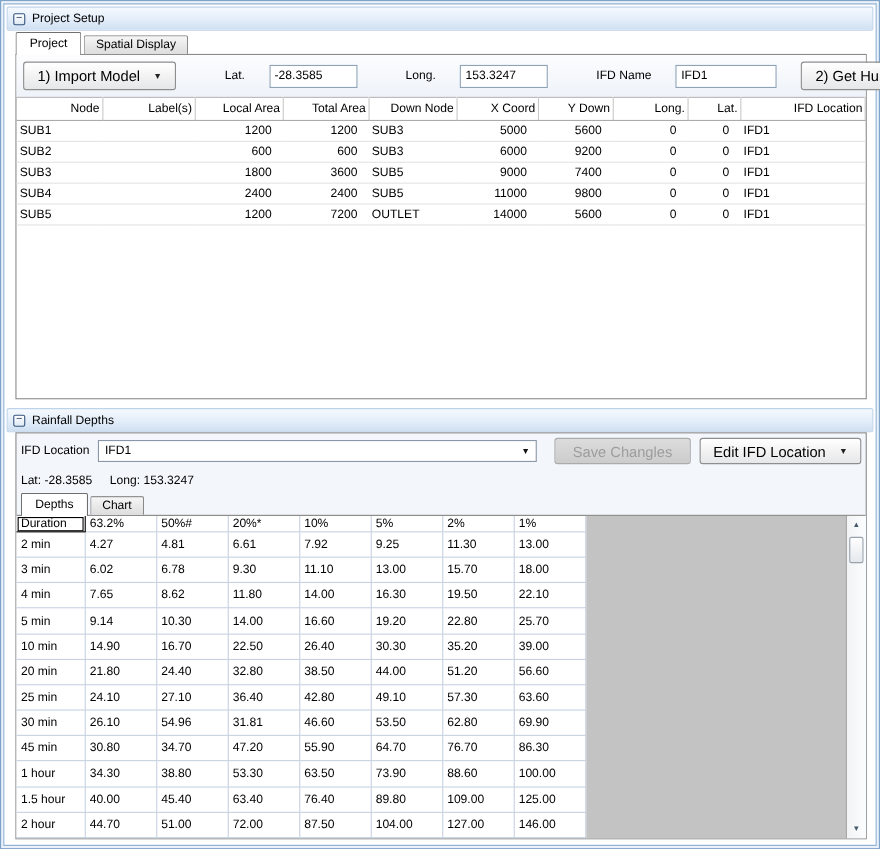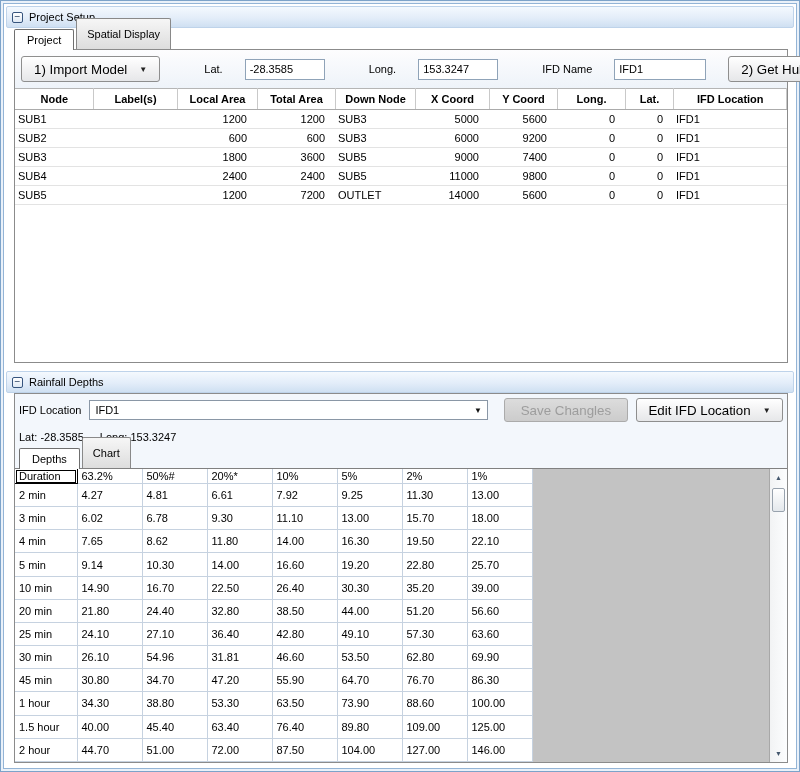--- a/index.html
+++ b/index.html
@@ -17,21 +17,21 @@
     background:linear-gradient(#f4f9fe 0%, #e3edf9 55%, #cfe0f2 100%);
     border:1px solid #bed3ea; border-radius:2px;
   }
   .collapse-box {
     width:11px; height:11px; flex:0 0 11px; border:1px solid #37557e; border-radius:2px;
     background:linear-gradient(#ffffff,#dfe9f4); color:#243b5c;
     font-size:10px; line-height:8px; text-align:center; cursor:default;
   }
   .tabstrip { height:21px; flex:0 0 21px; padding-left:8px; position:relative; z-index:2; display:flex; align-items:flex-end; }
   .tab {
-    display:inline-flex; align-items:center; padding:2px 10px 2px 10px; height:31px;
+    display:inline-flex; align-items:center; padding:2px 10px 2px 10px; height:17px;
     border:1px solid #898989; border-bottom:none; border-radius:2px 2px 0 0;
     background:linear-gradient(#f6f6f6,#dddddd); margin-right:2px; cursor:default;
   }
   .tab.active { height:21px; background:#fff; border-color:#6f6f6f; margin-bottom:-1px; padding:3px 12px; }
   .panel-body { flex:1; min-height:0; margin:0 6px 3px 8px; border:1px solid #8b8b8b; background:#fff; display:flex; flex-direction:column; }
 
   
   .toolbar {
     flex:0 0 38px; display:flex; align-items:center; gap:22px; padding:0 6px;
     background:linear-gradient(#fdfdfe,#eef3f9);
@@ -46,21 +46,21 @@
   .field-label { white-space:nowrap; }
   input.textbox {
     height:21px; border:1px solid #8fa3b8; padding:2px 4px; font:11px "Liberation Sans",sans-serif; background:#fff;
   }
   .w80 { width:80px; } .w90 { width:92px; }
 
   
   table.grid { border-collapse:collapse; table-layout:fixed; width:100%; }
   .project-grid { border-top:1px solid #b5b5b5; }
   .project-grid th {
-    font-weight:700; text-align:center; padding:3px 2px 3px 3px; height:21px;
+    font-weight:400; text-align:right; padding:3px 2px 3px 3px; height:21px;
     border-right:1px solid #c9c9c9; border-bottom:1px solid #ababab; background:#fff; overflow:hidden; white-space:nowrap;
   }
   .project-grid td { padding:2px 2px 2px 3px; height:19px; border-bottom:1px solid #e3e3e3; overflow:hidden; white-space:nowrap; }
   .project-grid td:nth-child(3), .project-grid td:nth-child(4),
   .project-grid td:nth-child(6), .project-grid td:nth-child(7),
   .project-grid td:nth-child(8), .project-grid td:nth-child(9) { text-align:right; padding-right:10px; }
 
   
   .rain-body { background:#f3f7fc; }
   .controls-row { flex:0 0 32px; display:flex; align-items:center; gap:8px; padding:0 4px; }
@@ -151,21 +151,21 @@
             <col>
         </colgroup>
         <thead>
             <tr>
               <th>Node</th>
               <th>Label(s)</th>
               <th>Local Area</th>
               <th>Total Area</th>
               <th>Down Node</th>
               <th>X Coord</th>
-              <th>Y Coord</th>
+              <th>Y Down</th>
               <th>Long.</th>
               <th>Lat.</th>
               <th>IFD Location</th>
             </tr>
           </thead>
         <tbody>
             <tr>
               <td>SUB1</td>
               <td></td>
               <td>1200</td>

